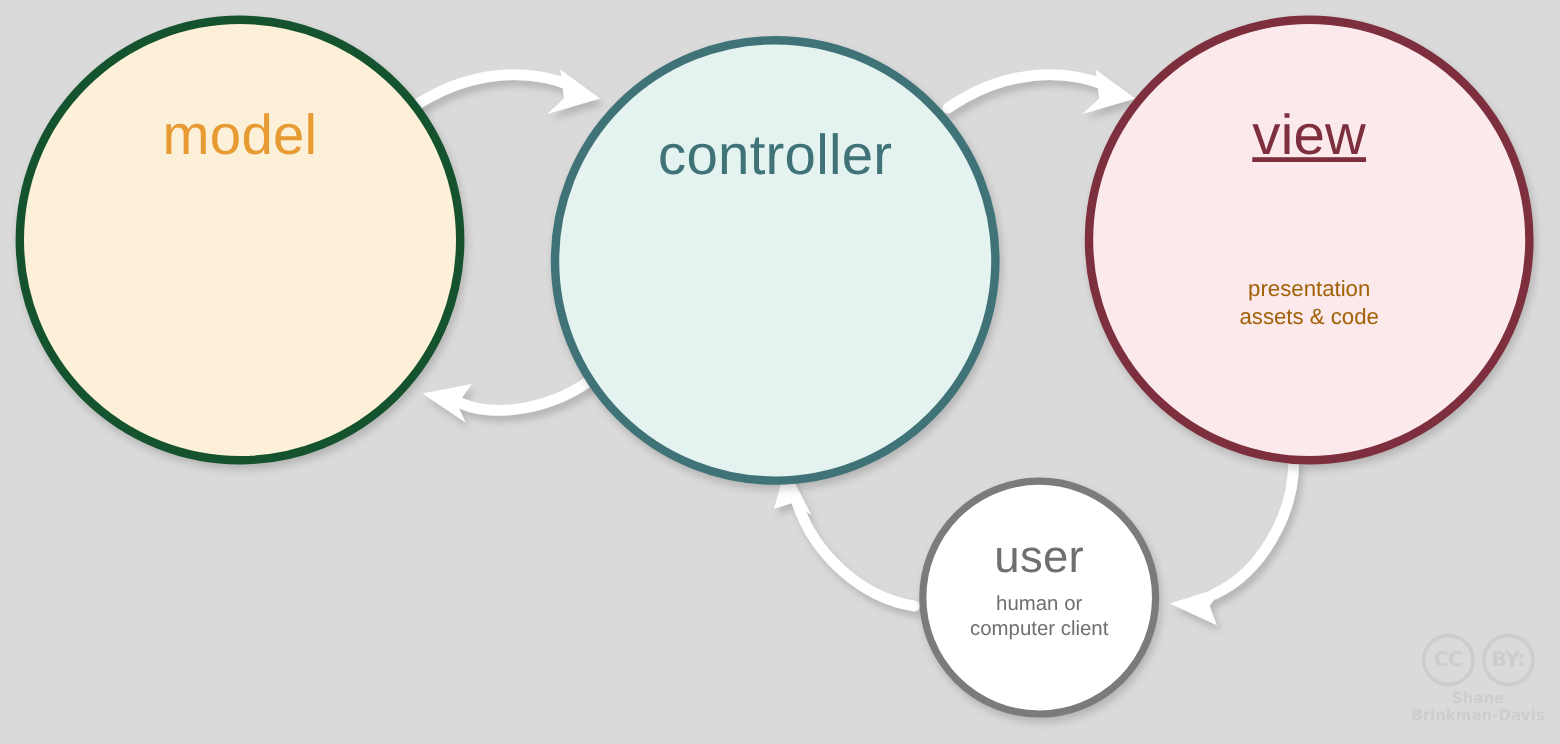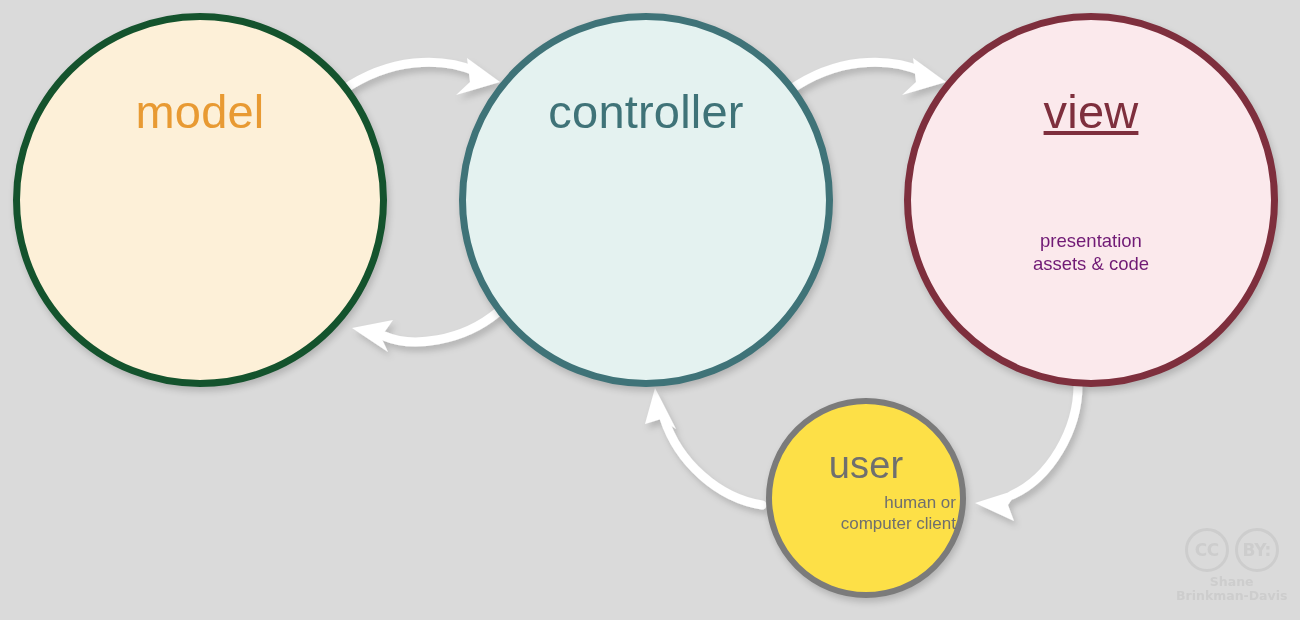--- a/index.html
+++ b/index.html
@@ -56,21 +56,21 @@
   }
   #node-model .node-desc {
     color: #e29a3e;
     font-size: 18.5px;
     margin-top: 72px;
     width: 250px;
   }
 
   
   #node-controller {
-    left: 459px; top: 13px;
+    left: 459px; top: 30px;
     width: 374px; height: 374px;
     background: #e4f2f0;
     border: 7px solid #3f7378;
   }
   #node-controller .node-title {
     color: #3f7378;
     font-size: 47px;
     margin-top: 68px;
   }
   #node-controller .node-desc {
@@ -87,44 +87,43 @@
     background: #fbe9ec;
     border: 7px solid #7e2f3d;
   }
   #node-view .node-title {
     color: #7e2f3d;
     font-size: 47px;
     margin-top: 68px;
     text-decoration: underline;
   }
   #node-view .node-desc {
-    color: #701a75;
+    color: #a16207;
     font-size: 18.5px;
     margin-top: 94px;
     width: 250px;
   }
 
   
   #node-user {
     left: 766px; top: 398px;
     width: 200px; height: 200px;
-    background: #fde047;
+    background: #ffffff;
     border: 6px solid #7b7b7b;
   }
   #node-user .node-title {
     color: #6f6f6f;
     font-size: 38px;
     margin-top: 42px;
   }
   #node-user .node-desc {
     color: #6f6f6f;
     font-size: 17px;
     margin-top: 8px;
     width: 180px;
-    text-align: right;
   }
 
   
   #cc-badge {
     position: absolute;
     left: 1176px; top: 528px;
     z-index: 3;
     display: flex;
     flex-direction: column;
     align-items: center;

